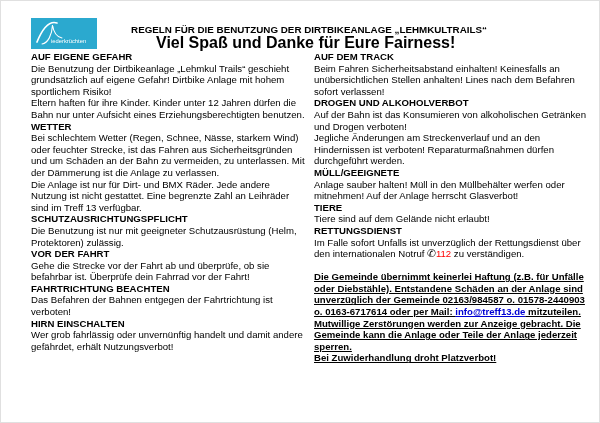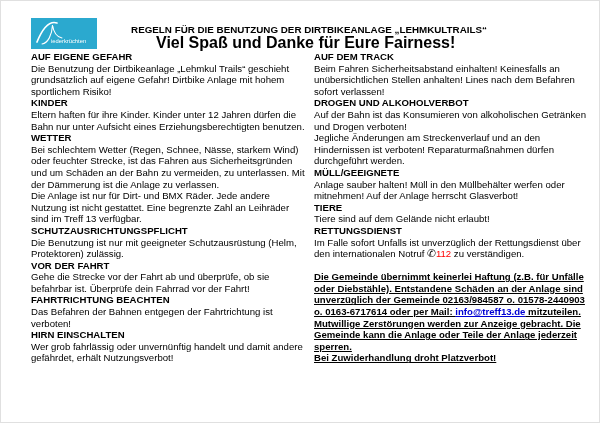--- a/index.html
+++ b/index.html
@@ -74,21 +74,20 @@
     <text x="20" y="24.5" font-size="5.8" fill="#ffffff" font-family="Liberation Sans, DejaVu Sans, sans-serif">iederkrüchten</text>
   </svg>
 
   <div class="title-wrap">REGELN FÜR DIE BENUTZUNG DER DIRTBIKEANLAGE „LEHMKULTRAILS“</div>
   <div class="subtitle">Viel Spaß und Danke für Eure Fairness!</div>
 
   <div class="columns">
     <div class="col col-left">
         <div class="sec-heading">AUF EIGENE GEFAHR</div>
         <p class="sec-body"><span class="run normal">Die Benutzung der Dirtbikeanlage „Lehmkul Trails“ geschieht grundsätzlich auf eigene Gefahr! Dirtbike Anlage mit hohem sportlichem Risiko!</span></p>
-        <div class="sec-heading">KINDER</div>
         <p class="sec-body"><span class="run normal">Eltern haften für ihre Kinder. Kinder unter 12 Jahren dürfen die Bahn nur unter Aufsicht eines Erziehungsberechtigten benutzen.</span></p>
         <div class="sec-heading">WETTER</div>
         <p class="sec-body"><span class="run normal">Bei schlechtem Wetter (Regen, Schnee, Nässe, starkem Wind) oder feuchter Strecke, ist das Fahren aus Sicherheitsgründen und um Schäden an der Bahn zu vermeiden, zu unterlassen. Mit der Dämmerung ist die Anlage zu verlassen.</span></p>
         <p class="sec-body"><span class="run normal">Die Anlage ist nur für Dirt- und BMX Räder. Jede andere Nutzung ist nicht gestattet. Eine begrenzte Zahl an Leihräder sind im Treff 13 verfügbar.</span></p>
         <div class="sec-heading">SCHUTZAUSRICHTUNGSPFLICHT</div>
         <p class="sec-body"><span class="run normal">Die Benutzung ist nur mit geeigneter Schutzausrüstung (Helm, Protektoren) zulässig.</span></p>
         <div class="sec-heading">VOR DER FAHRT</div>
         <p class="sec-body"><span class="run normal">Gehe die Strecke vor der Fahrt ab und überprüfe, ob sie befahrbar ist. Überprüfe dein Fahrrad vor der Fahrt!</span></p>
         <div class="sec-heading">FAHRTRICHTUNG BEACHTEN</div>
         <p class="sec-body"><span class="run normal">Das Befahren der Bahnen entgegen der Fahrtrichtung ist verboten!</span></p>

